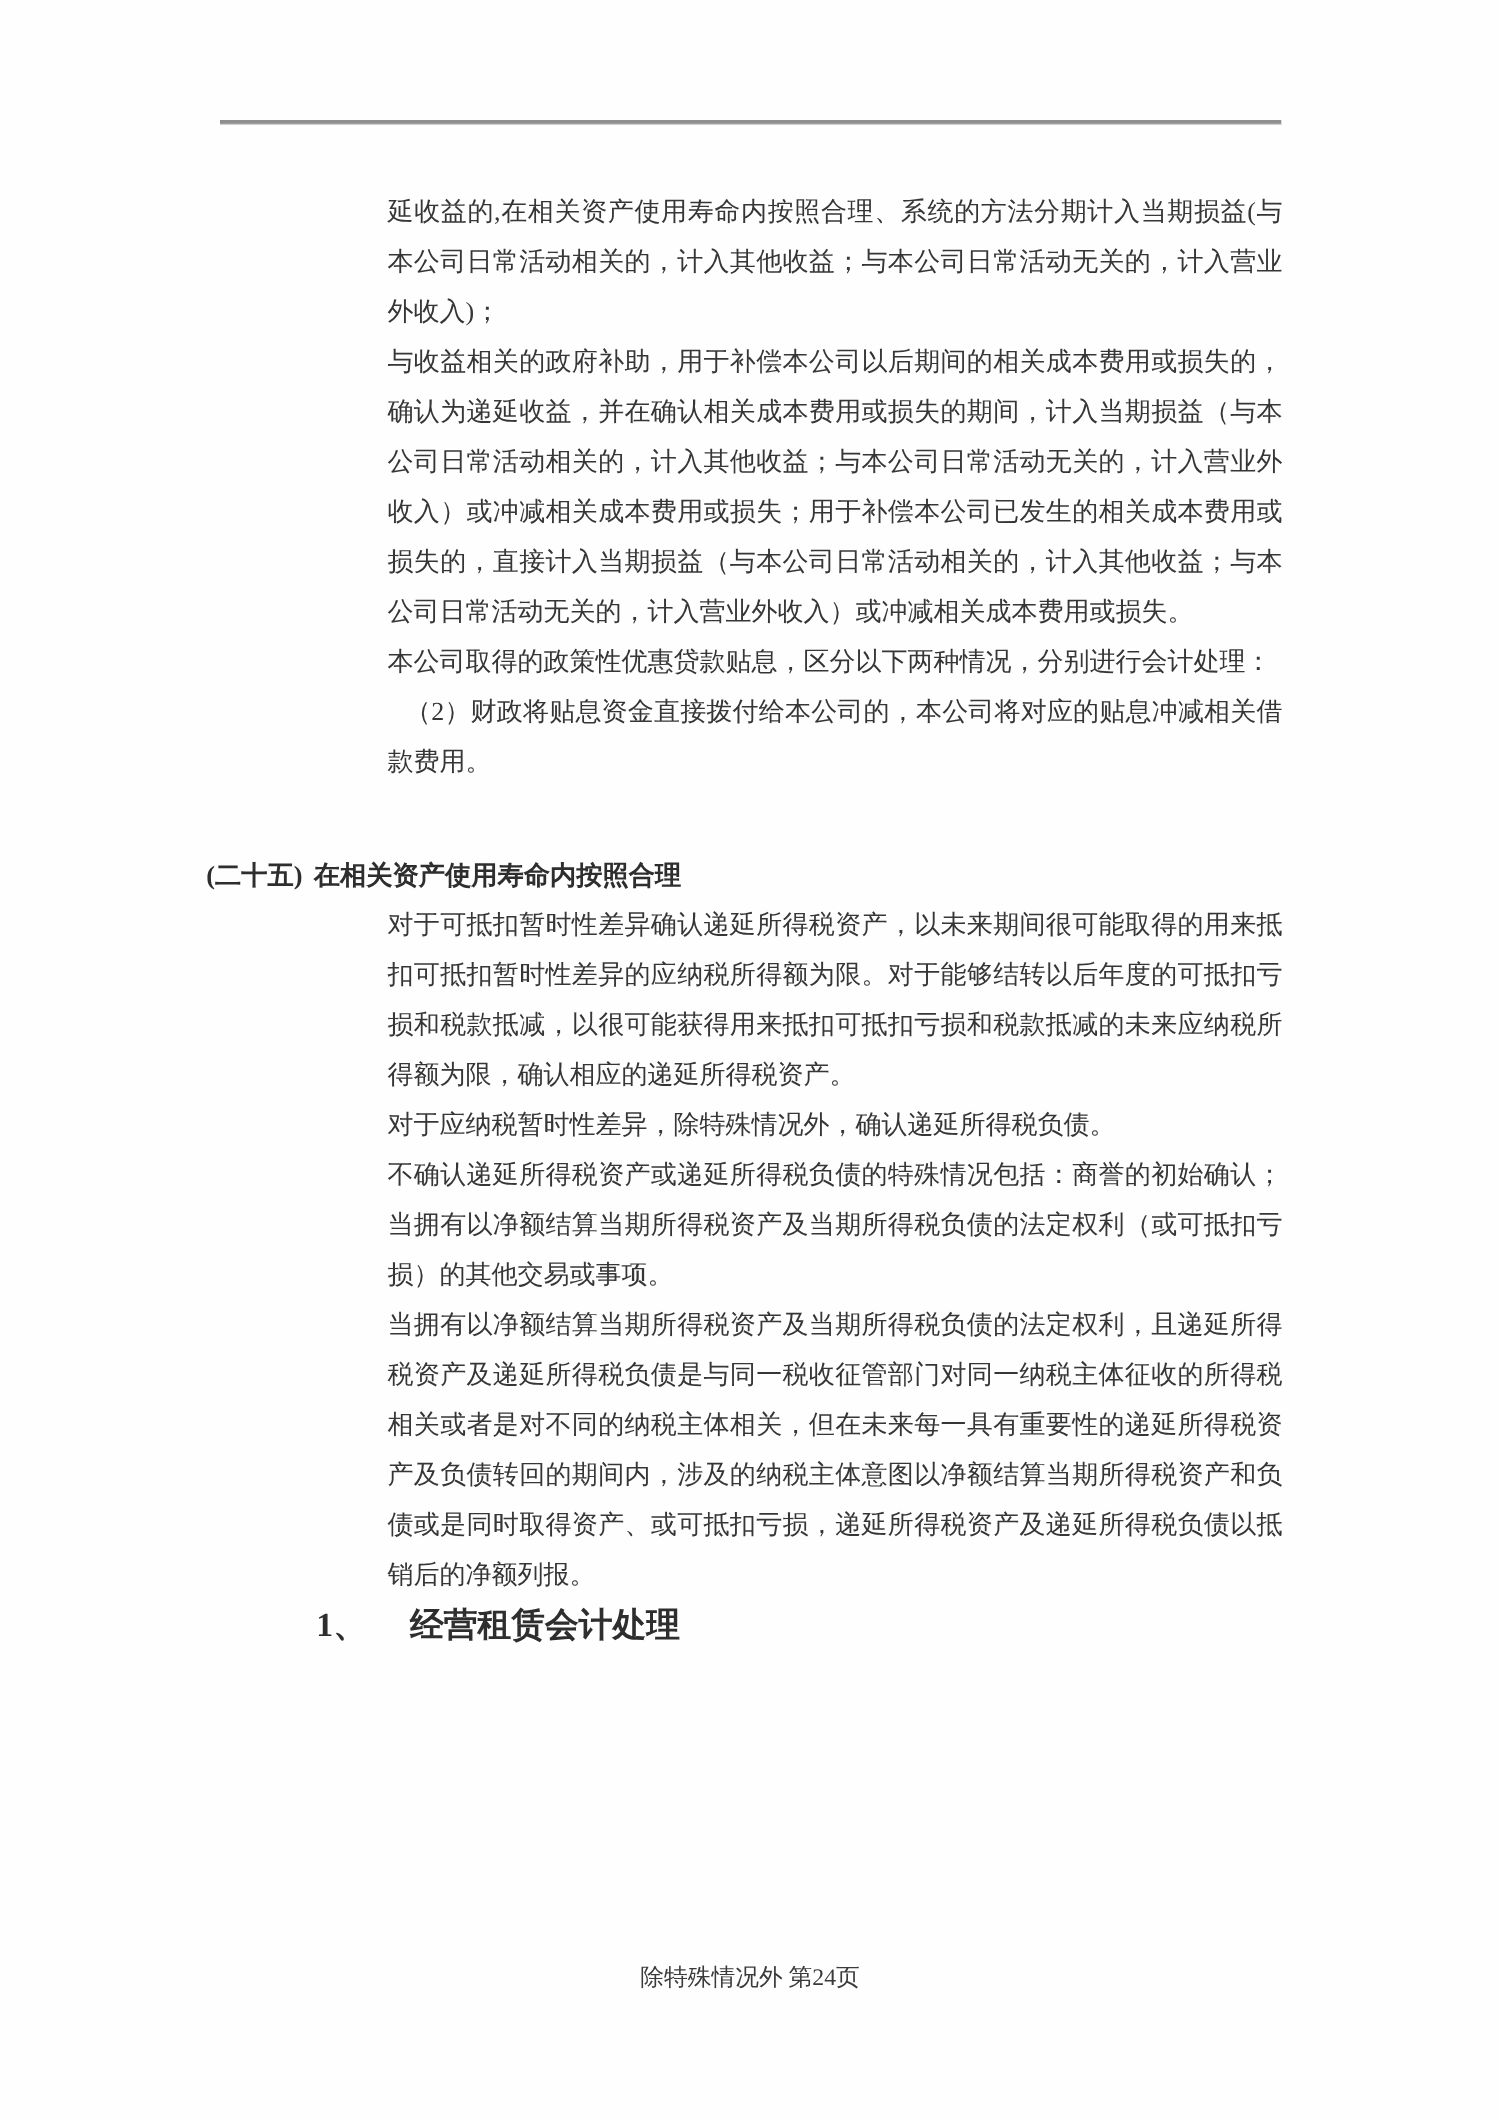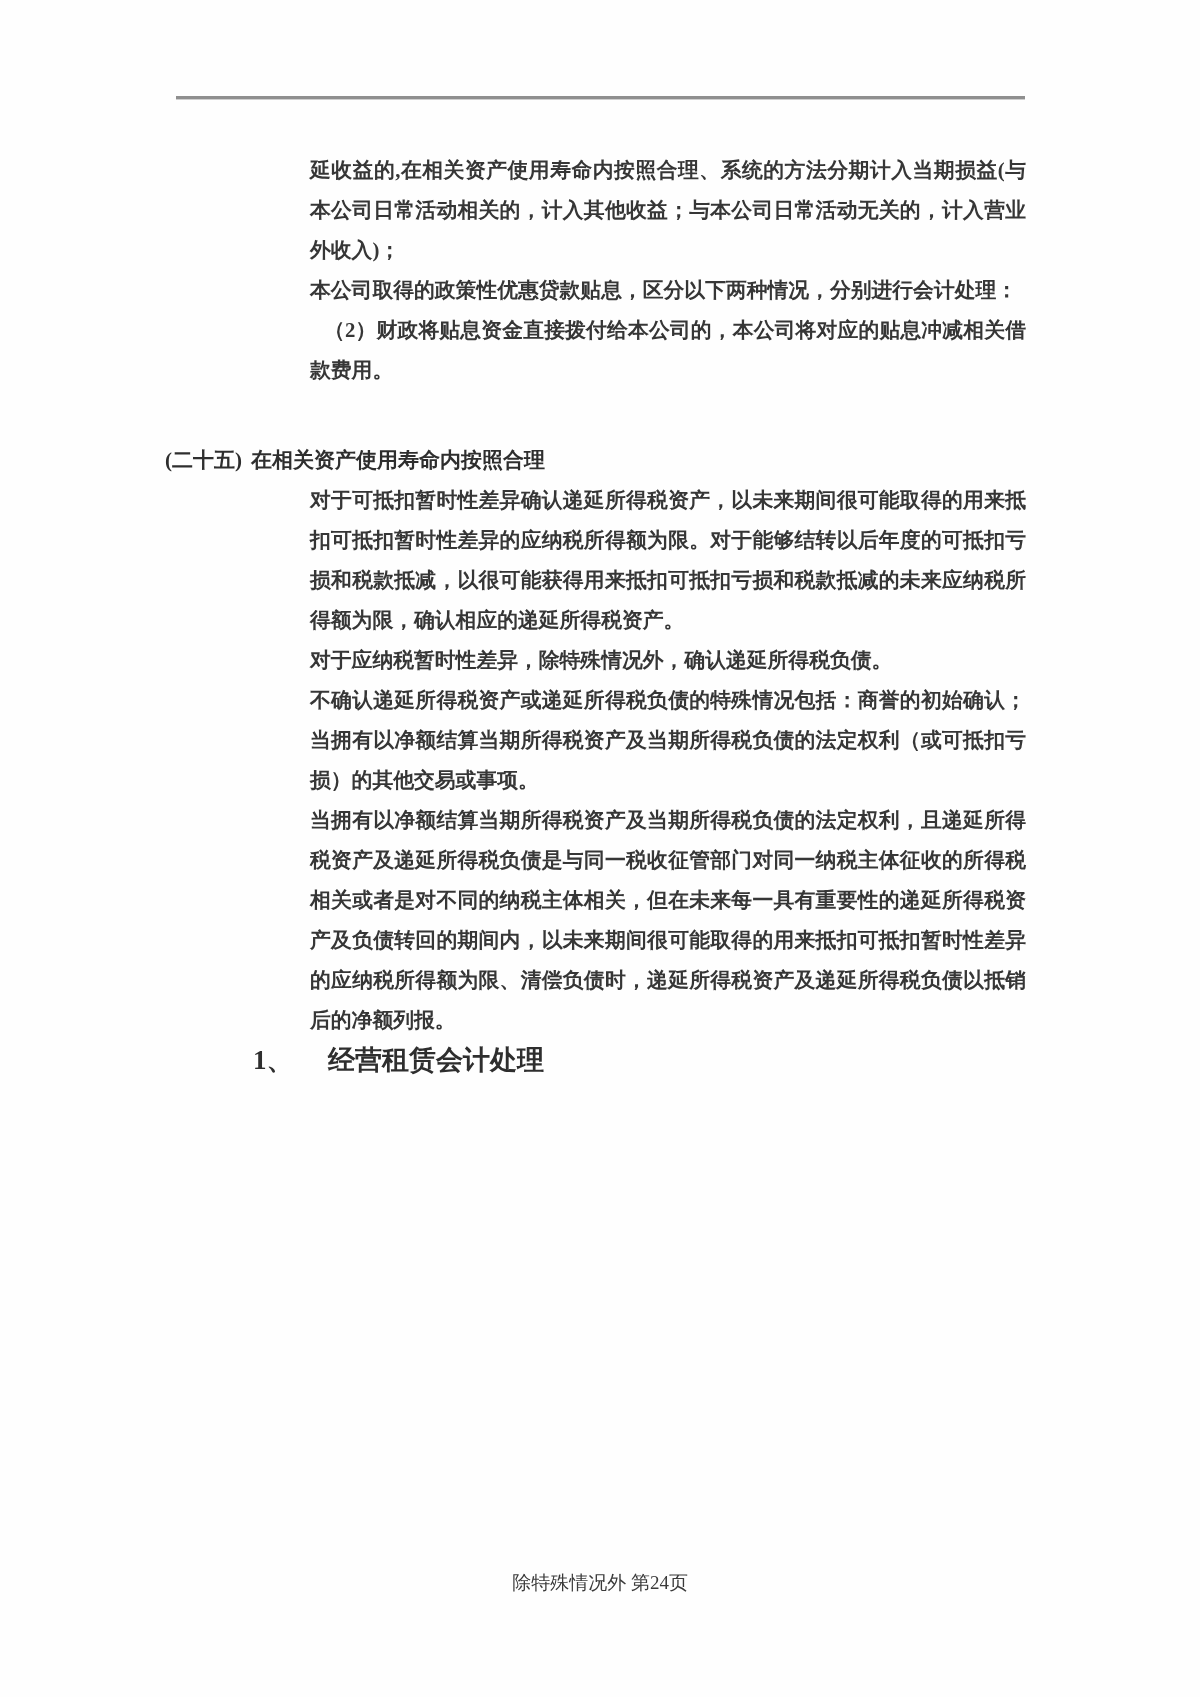--- a/index.html
+++ b/index.html
@@ -31,21 +31,20 @@
     top: 150px;
     width: 861px;
   }
   .body-para {
     margin: 0 0 0 145px;
     font-size: 20.8px;
     line-height: 40px;
     text-align: justify;
     text-align-last: left;
     letter-spacing: 0;
-    font-weight: bold;
   }
   .body-para.num-indent {
     text-indent: 14px;
   }
   .section-heading {
     margin: 0;
     font-size: 21px;
     line-height: 40px;
     font-weight: bold;
     color: #2e2e2e;
@@ -79,38 +78,39 @@
 <body>
 
 <div class="page">
 
   <div class="header-rule"></div>
 
   <div class="content">
 
     <p class="body-para">延收益的,在相关资产使用寿命内按照合理、系统的方法分期计入当期损益(与本公司日常活动相关的，计入其他收益；与本公司日常活动无关的，计入营业外收入)；</p>
 
+    <p class="body-para">与收益相关的政府补助，用于补偿本公司以后期间的相关成本费用或损失的，确认为递延收益，并在确认相关成本费用或损失的期间，计入当期损益（与本公司日常活动相关的，计入其他收益；与本公司日常活动无关的，计入营业外收入）或冲减相关成本费用或损失；用于补偿本公司已发生的相关成本费用或损失的，直接计入当期损益（与本公司日常活动相关的，计入其他收益；与本公司日常活动无关的，计入营业外收入）或冲减相关成本费用或损失。</p>
 
     <p class="body-para">本公司取得的政策性优惠贷款贴息，区分以下两种情况，分别进行会计处理：</p>
 
 
     <p class="body-para num-indent">（2）财政将贴息资金直接拨付给本公司的，本公司将对应的贴息冲减相关借款费用。</p>
 
     <p class="section-heading gap-large">
       <span class="heading-num">(二十五)</span><span>在相关资产使用寿命内按照合理</span>
     </p>
 
     <p class="body-para">对于可抵扣暂时性差异确认递延所得税资产，以未来期间很可能取得的用来抵扣可抵扣暂时性差异的应纳税所得额为限。对于能够结转以后年度的可抵扣亏损和税款抵减，以很可能获得用来抵扣可抵扣亏损和税款抵减的未来应纳税所得额为限，确认相应的递延所得税资产。</p>
 
     <p class="body-para">对于应纳税暂时性差异，除特殊情况外，确认递延所得税负债。</p>
 
     <p class="body-para">不确认递延所得税资产或递延所得税负债的特殊情况包括：商誉的初始确认；当拥有以净额结算当期所得税资产及当期所得税负债的法定权利（或可抵扣亏损）的其他交易或事项。</p>
 
 
-    <p class="body-para">当拥有以净额结算当期所得税资产及当期所得税负债的法定权利，且递延所得税资产及递延所得税负债是与同一税收征管部门对同一纳税主体征收的所得税相关或者是对不同的纳税主体相关，但在未来每一具有重要性的递延所得税资产及负债转回的期间内，以未来期间很可能取得的用来抵扣可抵扣暂时性差异的应纳税所得额为限、清偿负债时，递延所得税资产及递延所得税负债以抵销后的净额列报。</p>
+    <p class="body-para">当拥有以净额结算当期所得税资产及当期所得税负债的法定权利，且递延所得税资产及递延所得税负债是与同一税收征管部门对同一纳税主体征收的所得税相关或者是对不同的纳税主体相关，但在未来每一具有重要性的递延所得税资产及负债转回的期间内，涉及的纳税主体意图以净额结算当期所得税资产和负债或是同时取得资产、或可抵扣亏损，递延所得税资产及递延所得税负债以抵销后的净额列报。</p>
 
 
     <p class="sub-item">
       <span class="item-num">1、</span><span>经营租赁会计处理</span>
     </p>
 
   </div>
 
   <div class="page-footer">
     <span>除特殊情况外 第24页</span>

